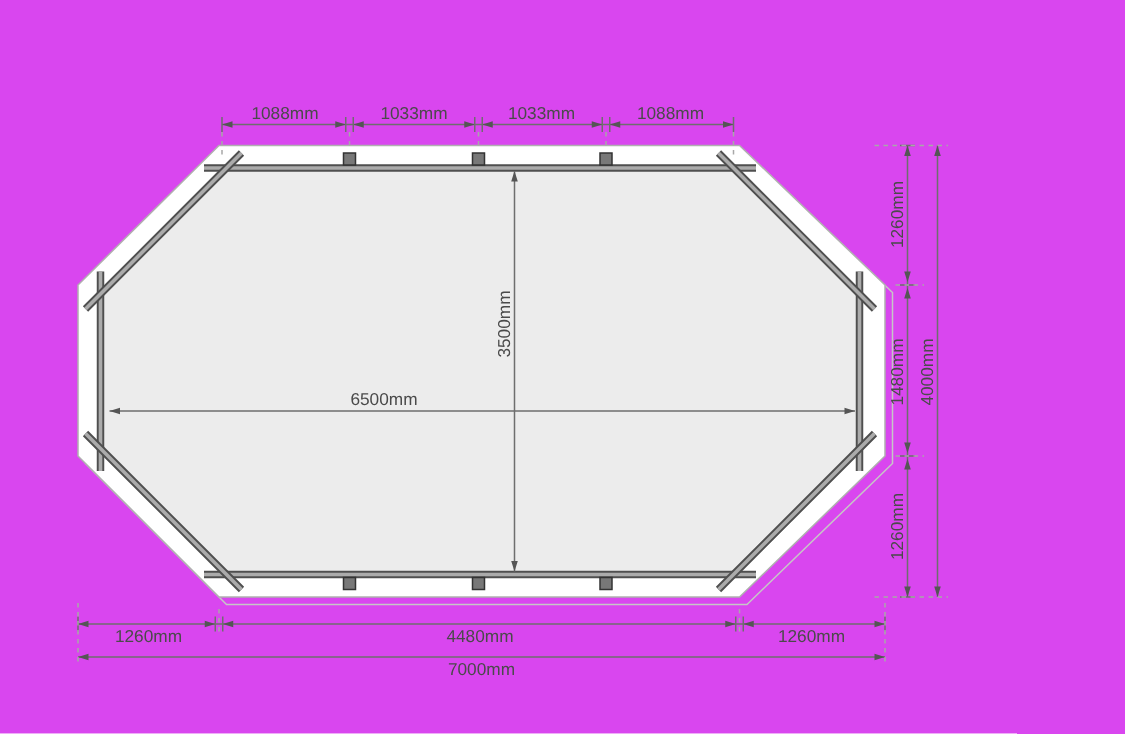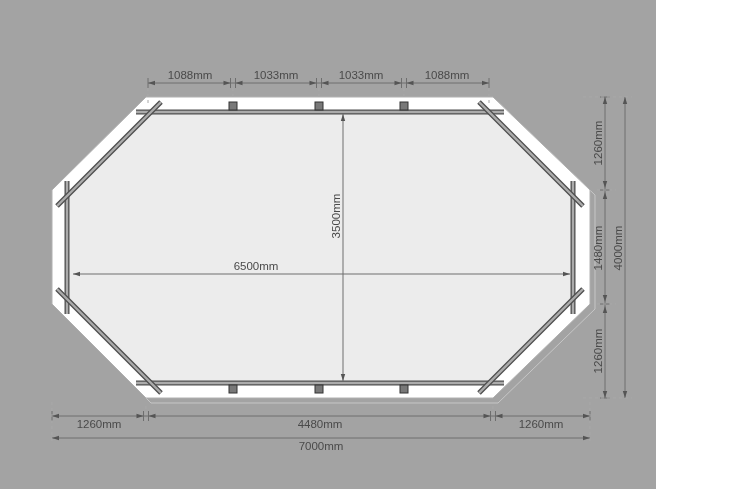--- a/index.html
+++ b/index.html
@@ -1,16 +1,16 @@
 <!DOCTYPE html>
 <html><head>
 <meta charset="utf-8">
 <style>
   html,body{margin:0;padding:0;background:#ffffff;}
-  .page{position:relative;width:656px;height:489px;background:#a3a3a3;overflow:hidden;
+  .page{position:relative;width:750px;height:489px;background:#d946ef;overflow:hidden;
         font-family:"Liberation Sans",sans-serif;}
   svg text{font-family:"Liberation Sans",sans-serif;font-size:11.5px;fill:#4a4a4a;}
   .dimline{stroke:#6e6e6e;stroke-width:1;fill:none;}
   .tick{stroke:#6e6e6e;stroke-width:1;fill:none;}
   .ext{stroke:#a8a8a8;stroke-width:1;fill:none;stroke-dasharray:3,3;}
   .beam-dark{stroke:#4f4f4f;stroke-width:5;fill:none;}
   .beam-light{stroke:#ababab;stroke-width:2.4;fill:none;}
 </style>
 </head>
 <body>

